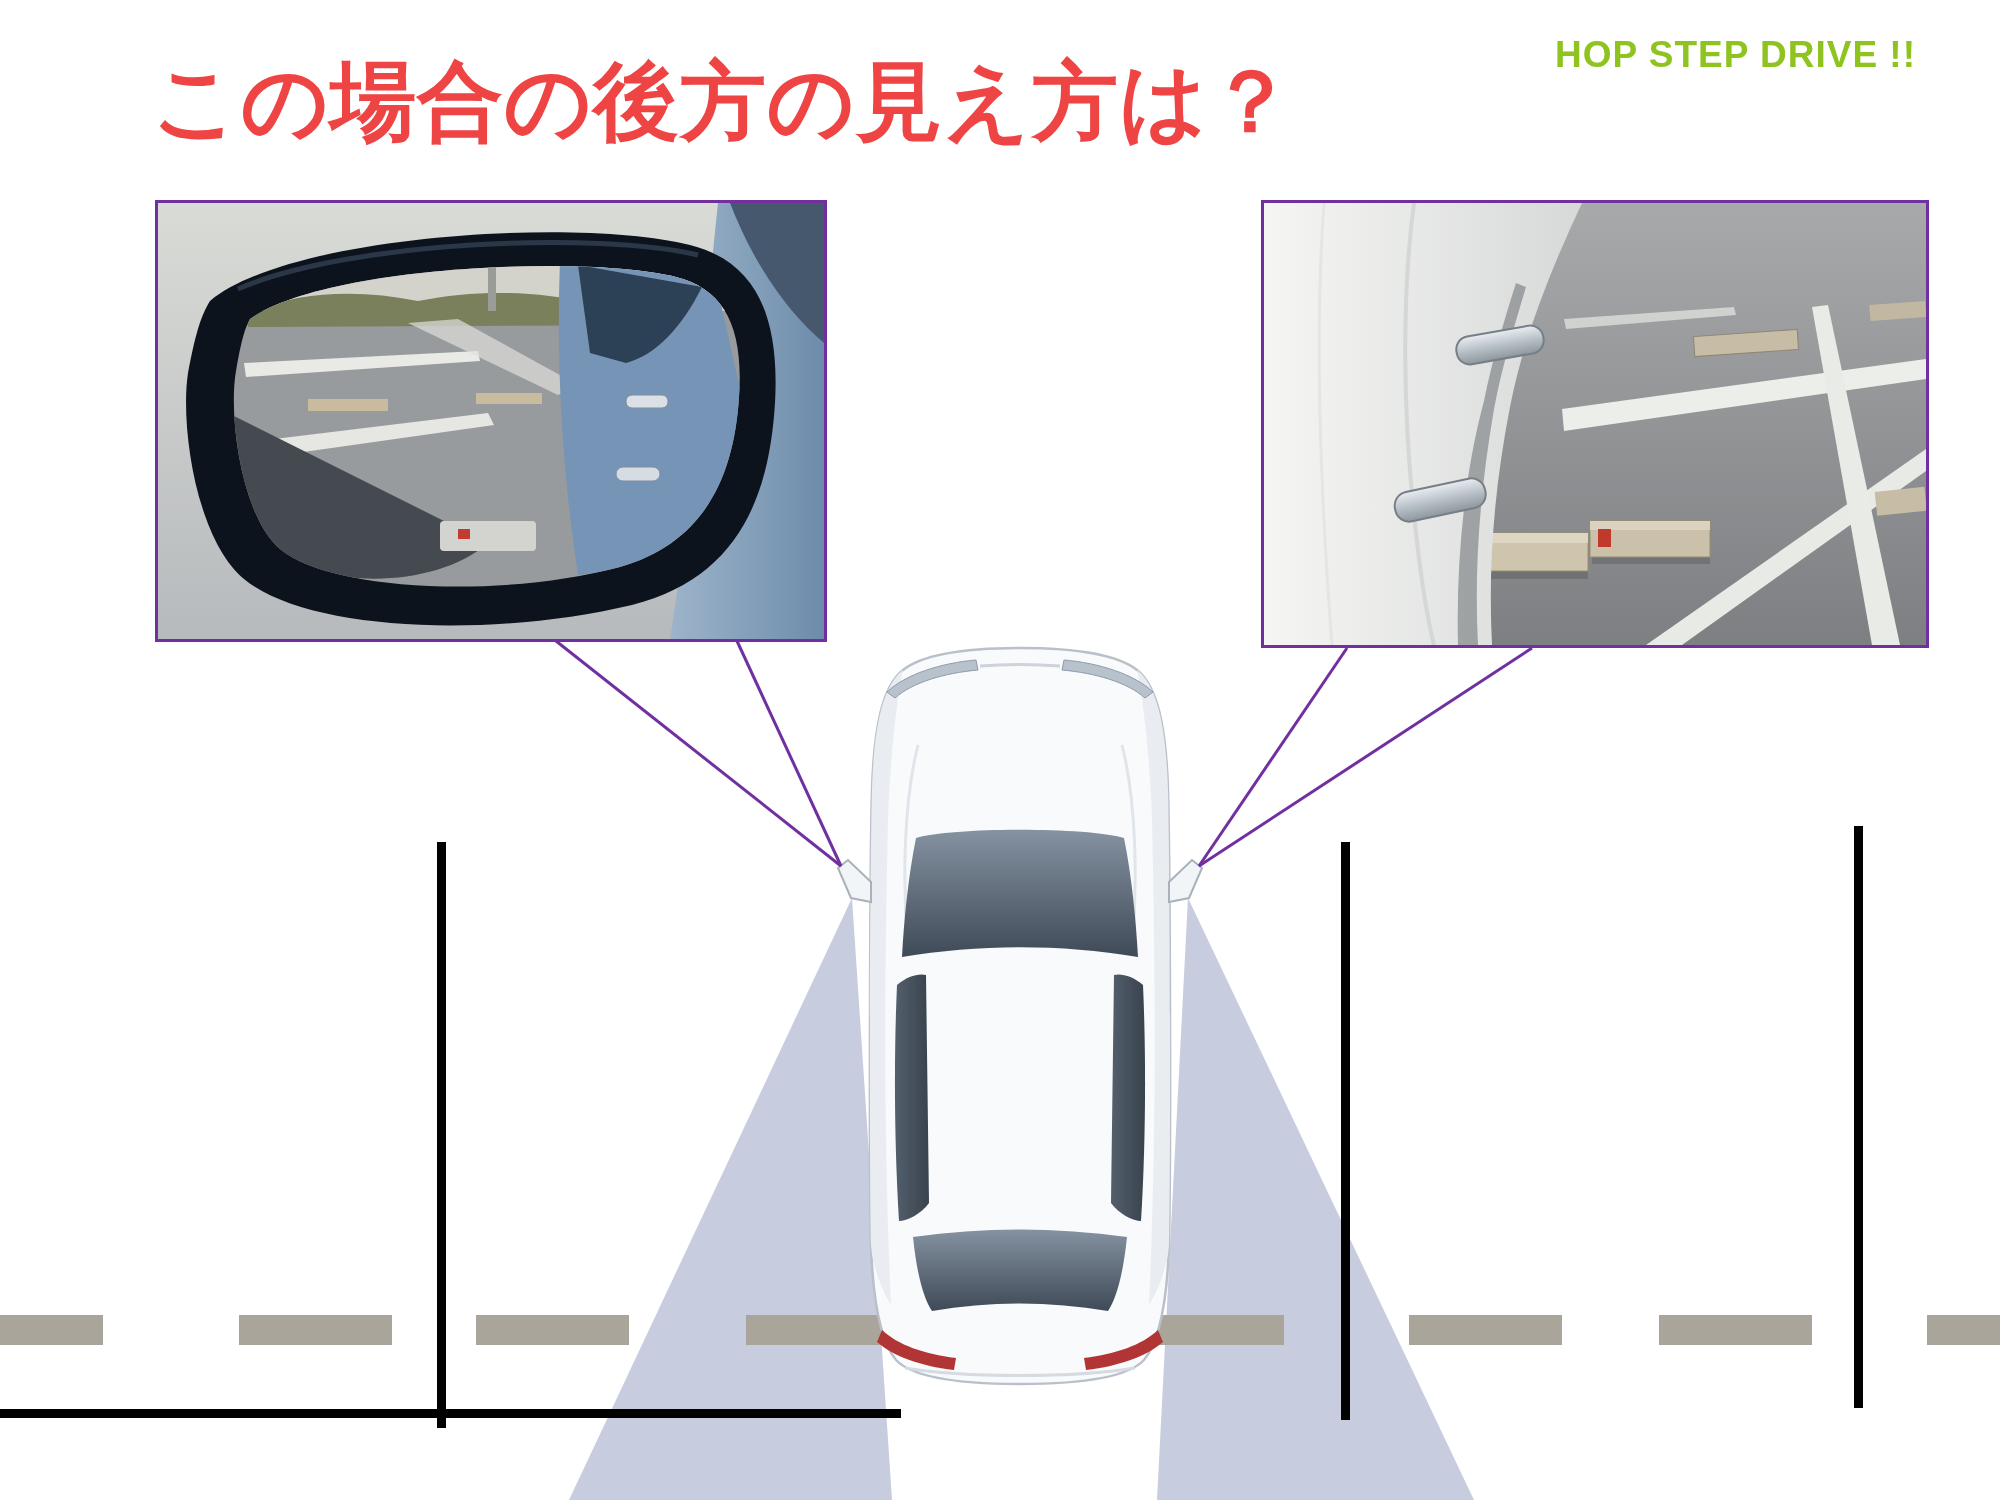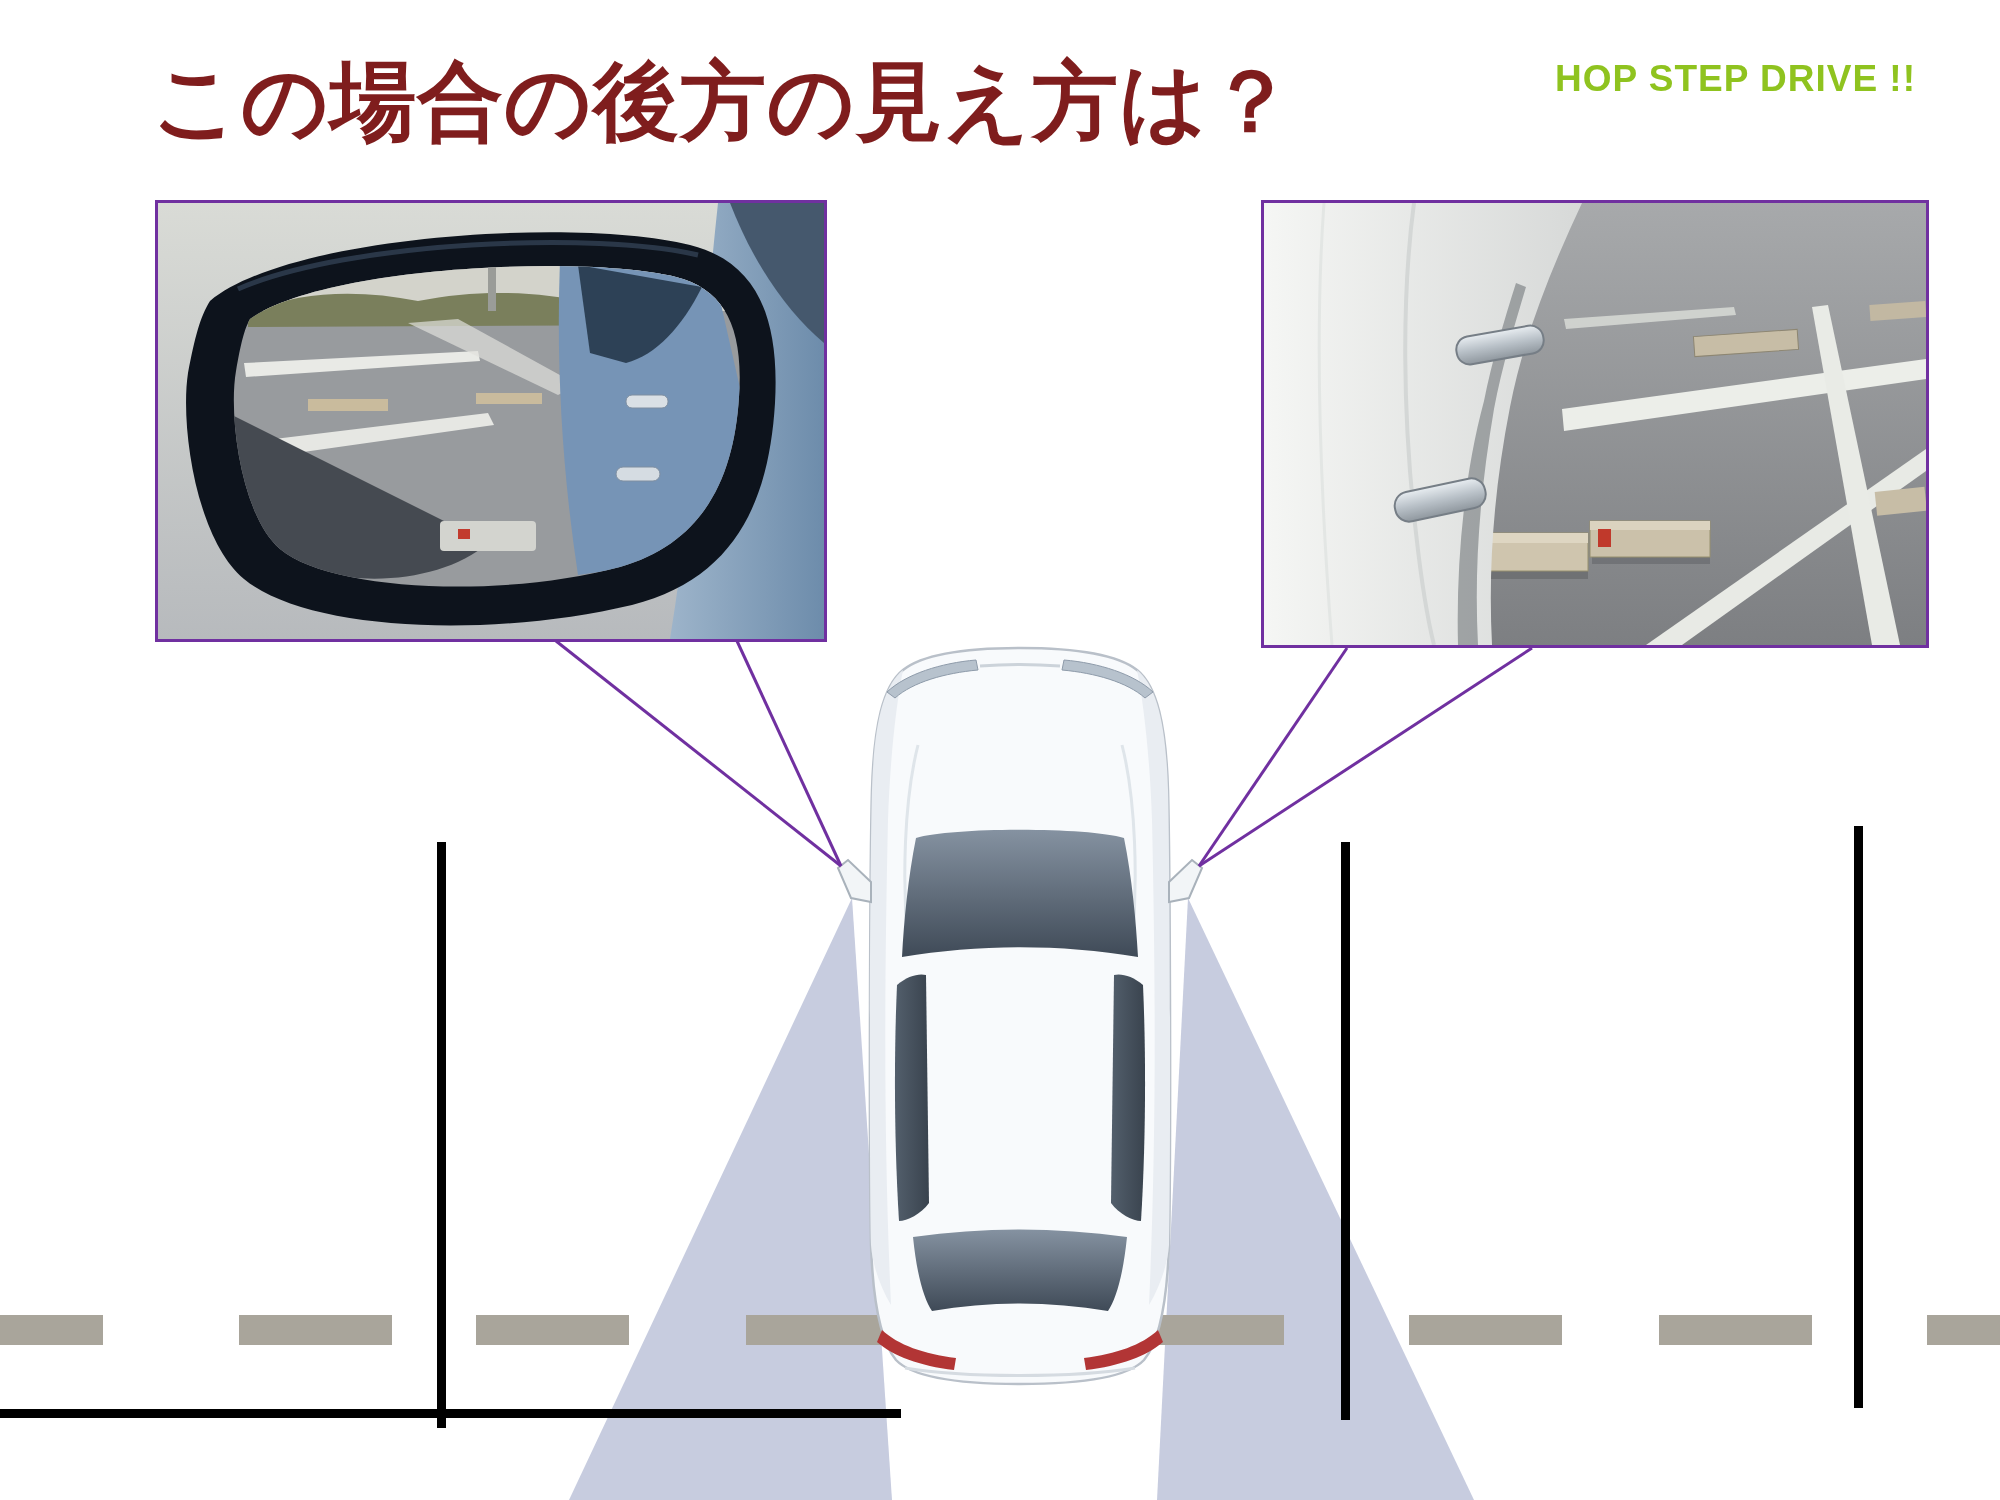--- a/index.html
+++ b/index.html
@@ -2,29 +2,28 @@
 <html style="--accent-purple: #7030a0; --logo-green: #8fc31f; --cone-fill: #c7ccdf; --block-gray: #a9a59b; --parking-line-black: #000000; --car-body-white: #f8fafc; --car-glass-dark: #46525f; --taillight-red: #b23535;"><head>
 <meta charset="utf-8">
 <style>
   html,body{margin:0;padding:0;background:#ffffff;}
   #slide{
     position:relative;width:2000px;height:1500px;background:#ffffff;
     overflow:hidden;font-family:"Liberation Sans",sans-serif;
   }
   #title{
     position:absolute;left:152px;top:44px;
-    font-size:86px;font-weight:800;color:#7f1d1d;letter-spacing:1px;
+    font-size:86px;font-weight:800;color:#ef4444;letter-spacing:1px;
     font-family:"Liberation Sans","DejaVu Sans",sans-serif;
   }
   #logo{
     position:absolute;top:34px;right:84px;
     font-size:37px;font-weight:800;letter-spacing:1px;
     color:var(--logo-green,#8fc31f);
     font-family:"Liberation Sans",sans-serif;
-    margin-top:24px;
   }
   #diagram{position:absolute;left:0;top:0;z-index:1;}
   .photo-panel{
     position:absolute;box-sizing:border-box;z-index:2;
     border:3px solid var(--accent-purple,#7030a0);
     background:#dfe1e3;
   }
   #panel-left{left:155px;top:200px;width:672px;height:442px;}
   #panel-right{left:1261px;top:200px;width:668px;height:448px;}
   .photo-panel svg{display:block;width:100%;height:100%;}

